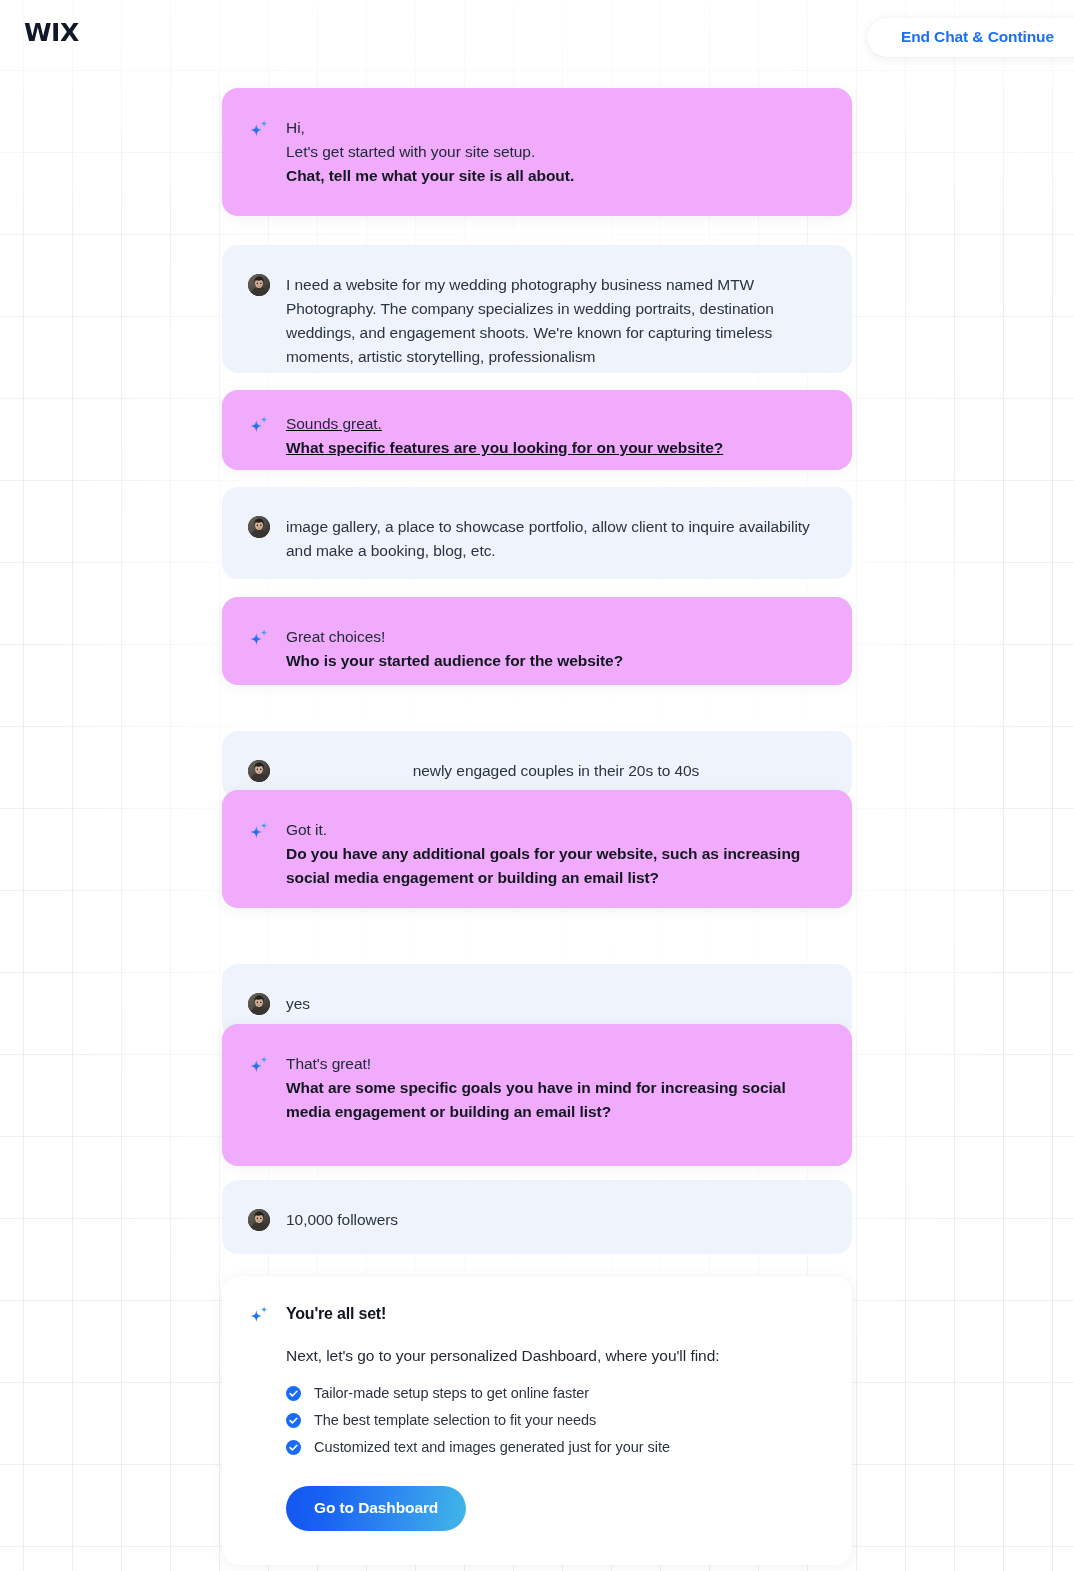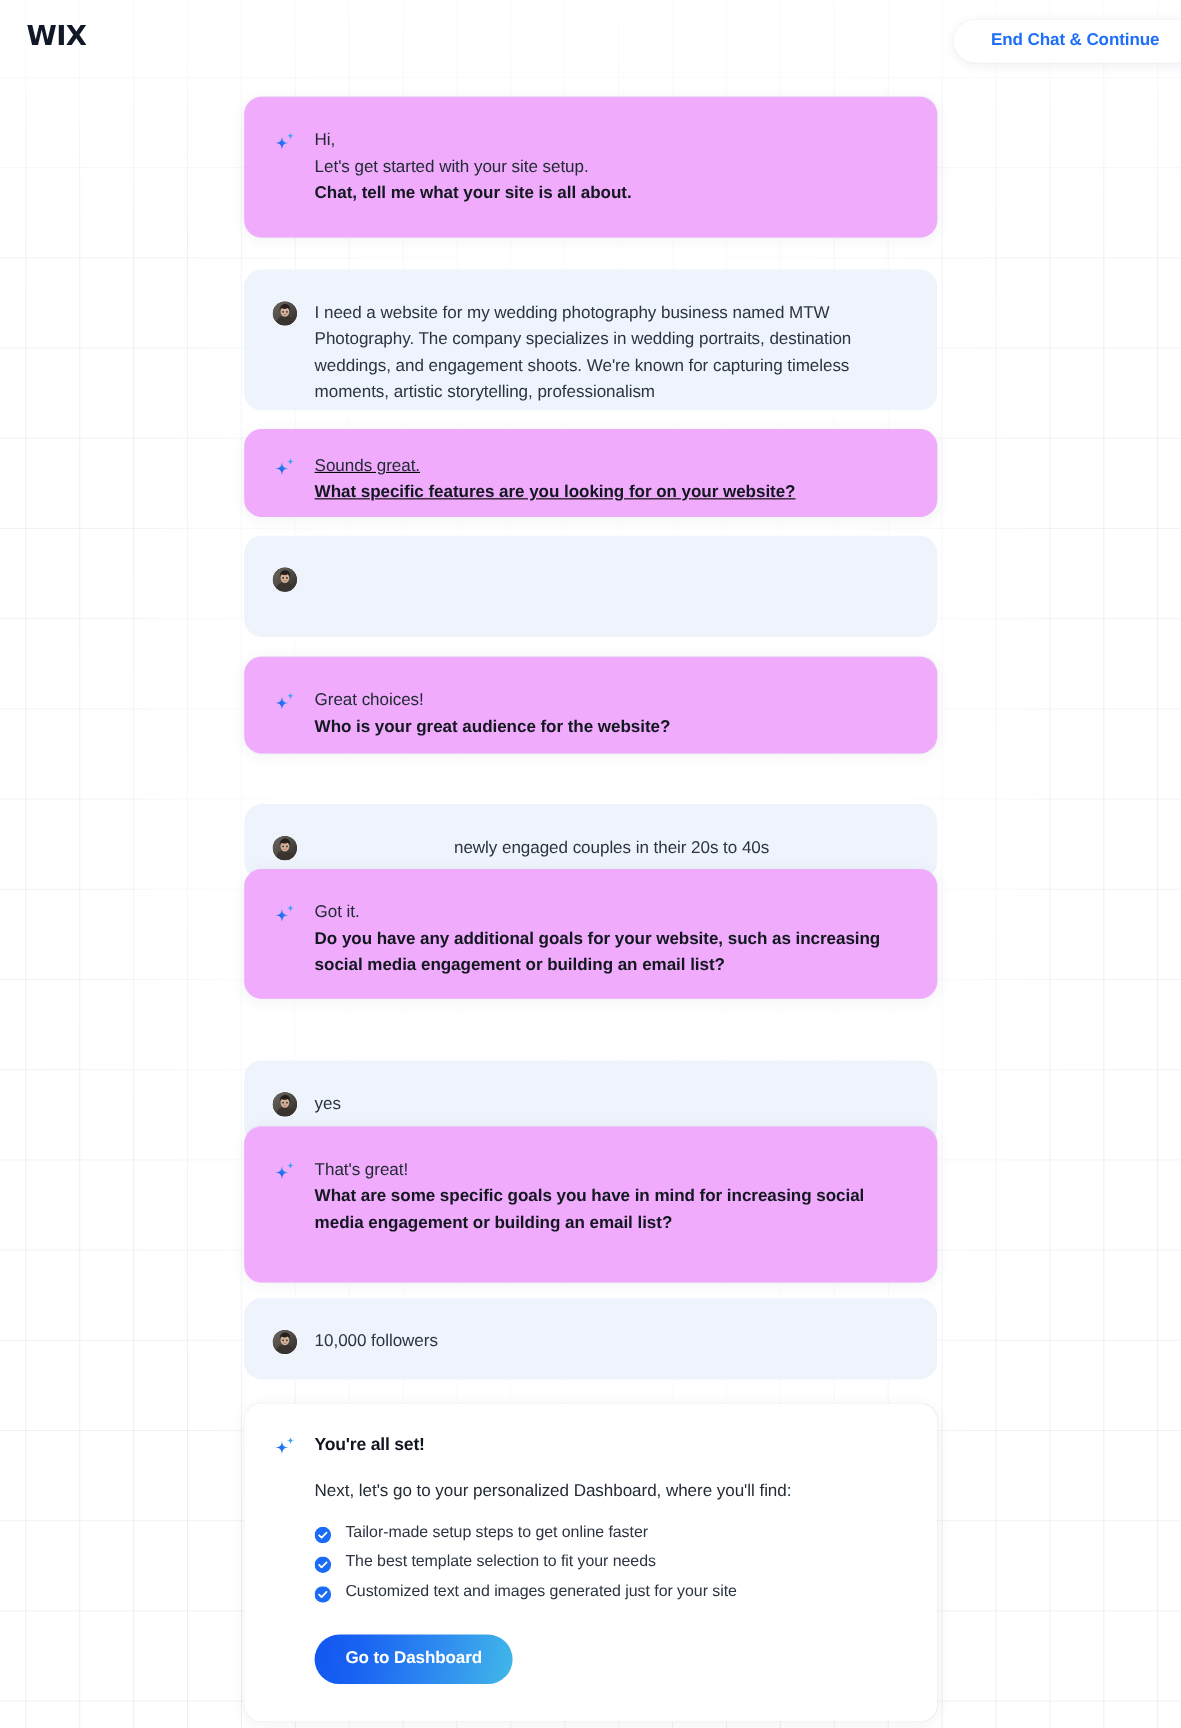--- a/index.html
+++ b/index.html
@@ -185,21 +185,21 @@
     line-height: 22px;
     color: #222b35;
     letter-spacing: -0.05px;
   }
   #final-list {
     margin-top: 16px;
     list-style: none;
   }
   #final-list li {
     display: flex;
-    align-items: flex-end;
+    align-items: center;
     margin-bottom: 7px;
   }
   .check-icon {
     flex: 0 0 auto;
     width: 15px;
     height: 15px;
     margin-right: 13px;
   }
   .check-icon svg { display: block; width: 15px; height: 15px; }
   .list-text {
@@ -332,20 +332,23 @@
         <rect width="24" height="24" fill="url(#avbg)"></rect>
         <path d="M3 24 C3 17 7 14.5 12 14.5 C17 14.5 21 17 21 24 Z" fill="#3a3430"></path>
         <ellipse cx="12" cy="10.2" rx="4.3" ry="5.1" fill="#d5b097"></ellipse>
         <path d="M6.9 9.6 C6.6 4.9 9.2 2.6 12.2 2.6 C15.3 2.6 17.6 4.8 17.3 9.9 C16.7 8.2 16.1 7.2 14.6 6.6 C12.8 7.8 9.6 7.6 8.4 6.6 C7.6 7.4 7.2 8.4 6.9 9.6 Z" fill="#24201d"></path>
         <ellipse cx="10.2" cy="10.3" rx="0.8" ry="0.9" fill="#221d1a"></ellipse>
         <ellipse cx="14.0" cy="10.3" rx="0.8" ry="0.9" fill="#221d1a"></ellipse>
         <path d="M10.6 12.9 Q12.1 13.9 13.6 12.9" stroke="#8d6a55" stroke-width="0.7" fill="none"></path>
       </g>
     </svg>
   </span>
+<div class="msg-body">
+          <div class="line user-text">image gallery, a place to showcase portfolio, allow client to inquire availability and make a booking, blog, etc.</div>
+        </div>
       </div>
     </div>
     <div class="msg assistant" style="top: 597px; height: 88px;">
       <div class="msg-inner">
   <span class="sparkle-icon">
     <svg viewBox="0 0 24 24" xmlns="http://www.w3.org/2000/svg">
       <defs>
         <linearGradient id="sg1" x1="0" y1="1" x2="1" y2="0">
           <stop offset="0%" stop-color="#1348ea"></stop>
           <stop offset="55%" stop-color="#2277f3"></stop>
@@ -355,21 +358,21 @@
           <stop offset="0%" stop-color="#2277f3"></stop>
           <stop offset="100%" stop-color="#5ad0ea"></stop>
         </linearGradient>
       </defs>
       <path d="M9.1 6.4 C9.6 11.2 10.9 12.6 15.6 13.1 C10.9 13.6 9.6 15.0 9.1 19.8 C8.6 15.0 7.3 13.6 2.6 13.1 C7.3 12.6 8.6 11.2 9.1 6.4 Z" fill="url(#sg1)"></path>
       <path d="M17.6 2.3 C17.9 5.0 18.6 5.7 21.3 6.0 C18.6 6.3 17.9 7.1 17.6 9.8 C17.3 7.1 16.6 6.3 13.9 6.0 C16.6 5.7 17.3 5.0 17.6 2.3 Z" fill="url(#sg2)"></path>
     </svg>
   </span>
 <div class="msg-body">
           <div class="line">Great choices!</div>
-          <div class="line bold">Who is your great audience for the website?</div>
+          <div class="line bold">Who is your started audience for the website?</div>
         </div>
       </div>
     </div>
     <div class="msg user" style="top: 731px; height: 68px; text-align: center;">
       <div class="msg-inner">
   <span class="user-avatar">
     <svg viewBox="0 0 24 24" xmlns="http://www.w3.org/2000/svg">
       <defs>
         <clipPath id="avclip">
                 <circle cx="12" cy="12" r="12"></circle>

